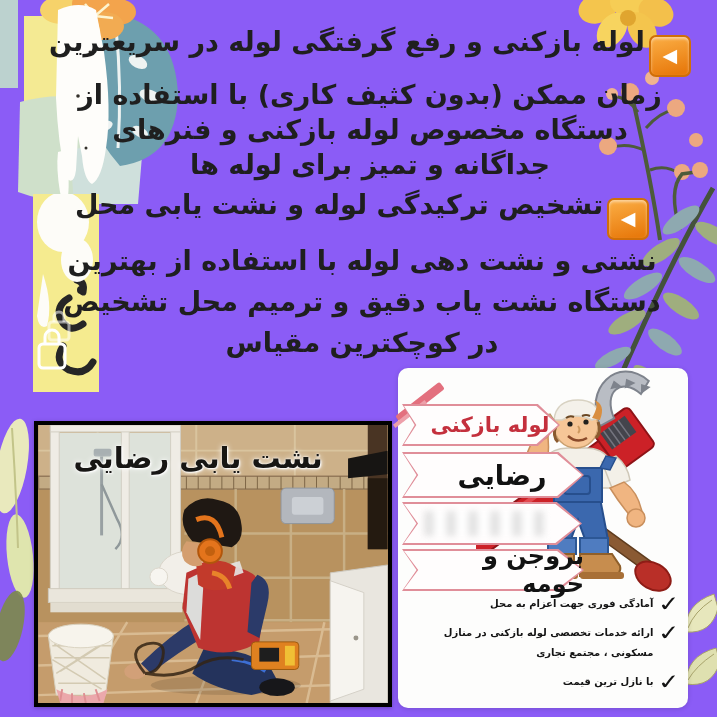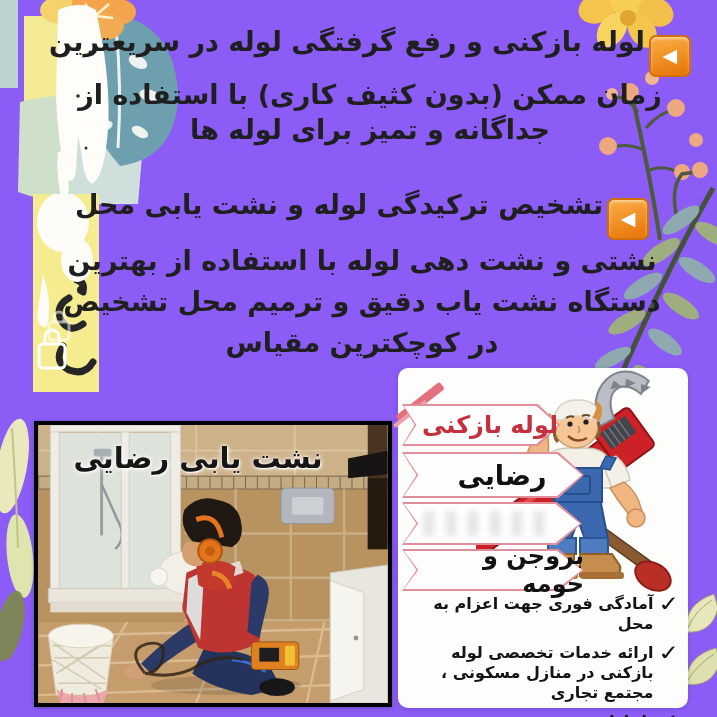--- a/index.html
+++ b/index.html
@@ -30,34 +30,34 @@
         background:#e3707e; transform:rotate(-38deg); border-radius:2px;}
   .corner-accent2{position:absolute; left:-8px; top:44px; width:40px; height:4px;
         background:#eda0aa; transform:rotate(-38deg);}
   .ribbon{position:absolute; left:4px;}
   .ribbon .shape{position:absolute; inset:0; background:#e08e99;
         clip-path:polygon(0% 0%,86% 0%,100% 50%,86% 100%,0% 100%,8% 50%);}
   .ribbon .shape-in{position:absolute; inset:2px; background:#fffdfd;
         clip-path:polygon(0% 0%,86% 0%,100% 50%,86% 100%,0% 100%,8% 50%);}
   .ribbon .lbl{position:absolute; inset:0; display:flex; align-items:center;
         justify-content:center; direction:rtl; font-weight:bold; padding-left:18px;}
-  .r1{top:36px; width:158px; height:42px;} .r1 .lbl{font-size:24px; color:#c4303d;}
+  .r1{top:36px; width:158px; height:42px;} .r1 .lbl{font-size:21px; color:#c4303d;}
   .r2{top:84px; width:182px; height:46px;} .r2 .lbl{font-size:27px; color:#121212;text-align:right;}
   .r3{top:134px; width:180px; height:43px;}
   .censor{position:absolute; left:22px; right:34px; top:9px; bottom:9px;
         background:repeating-linear-gradient(90deg,#ddd 0 10px,#fff 10px 22px);
         filter:blur(3px); opacity:.8;}
   .r4{top:181px; width:182px; height:42px;} .r4 .lbl{font-size:24px; color:#121212;}
   .plumber{position:absolute; right:0px; top:0px;}
   
   .checklist{position:absolute; left:6px; right:10px; top:226px; direction:rtl;}
   .check-row{display:flex; align-items:flex-start; gap:7px; margin-bottom:9px;}
   .check-glyph{font-size:21px; font-weight:bold; color:#141414; line-height:20px;
         transform:scaleX(1.25) rotate(-4deg); flex:0 0 auto;}
-  .check-text{font-size:16px; font-weight:bold; color:#141414; line-height:20px;
+  .check-text{font-size:10px; font-weight:bold; color:#141414; line-height:20px;
         text-align:right;}
   
   .side-band{left:33px; top:194px; width:66px; height:198px;}
 </style>
 </head>
 <body>
 
 <div class="canvas">
 
   <div class="abs" style="left:0;top:0;width:215px;height:205px">
@@ -182,20 +182,21 @@
         <path d="M38,64 q-18,12 -26,26" fill="none"></path>
       </g>
     </svg>
   </div>
 
   <div class="abs para p1">
     <div class="line">
       <span class="bullet">◀</span><span>لوله بازکنی و رفع گرفتگی لوله در سریعترین</span>
     </div>
     <div class="line">زمان ممکن (بدون کثیف کاری) با استفاده از</div>
+    <div class="line">دستگاه مخصوص لوله بازکنی و فنرهای</div>
     <div class="line">جداگانه و تمیز برای لوله ها</div>
   </div>
 
   <div class="abs para p2">
     <div class="line">
       <span class="bullet">◀</span><span>تشخیص ترکیدگی لوله و نشت یابی محل</span>
     </div>
     <div class="line">نشتی و نشت دهی لوله با استفاده از بهترین</div>
     <div class="line">دستگاه نشت یاب دقیق و ترمیم محل تشخیص</div>
     <div class="line">در کوچکترین مقیاس</div>

